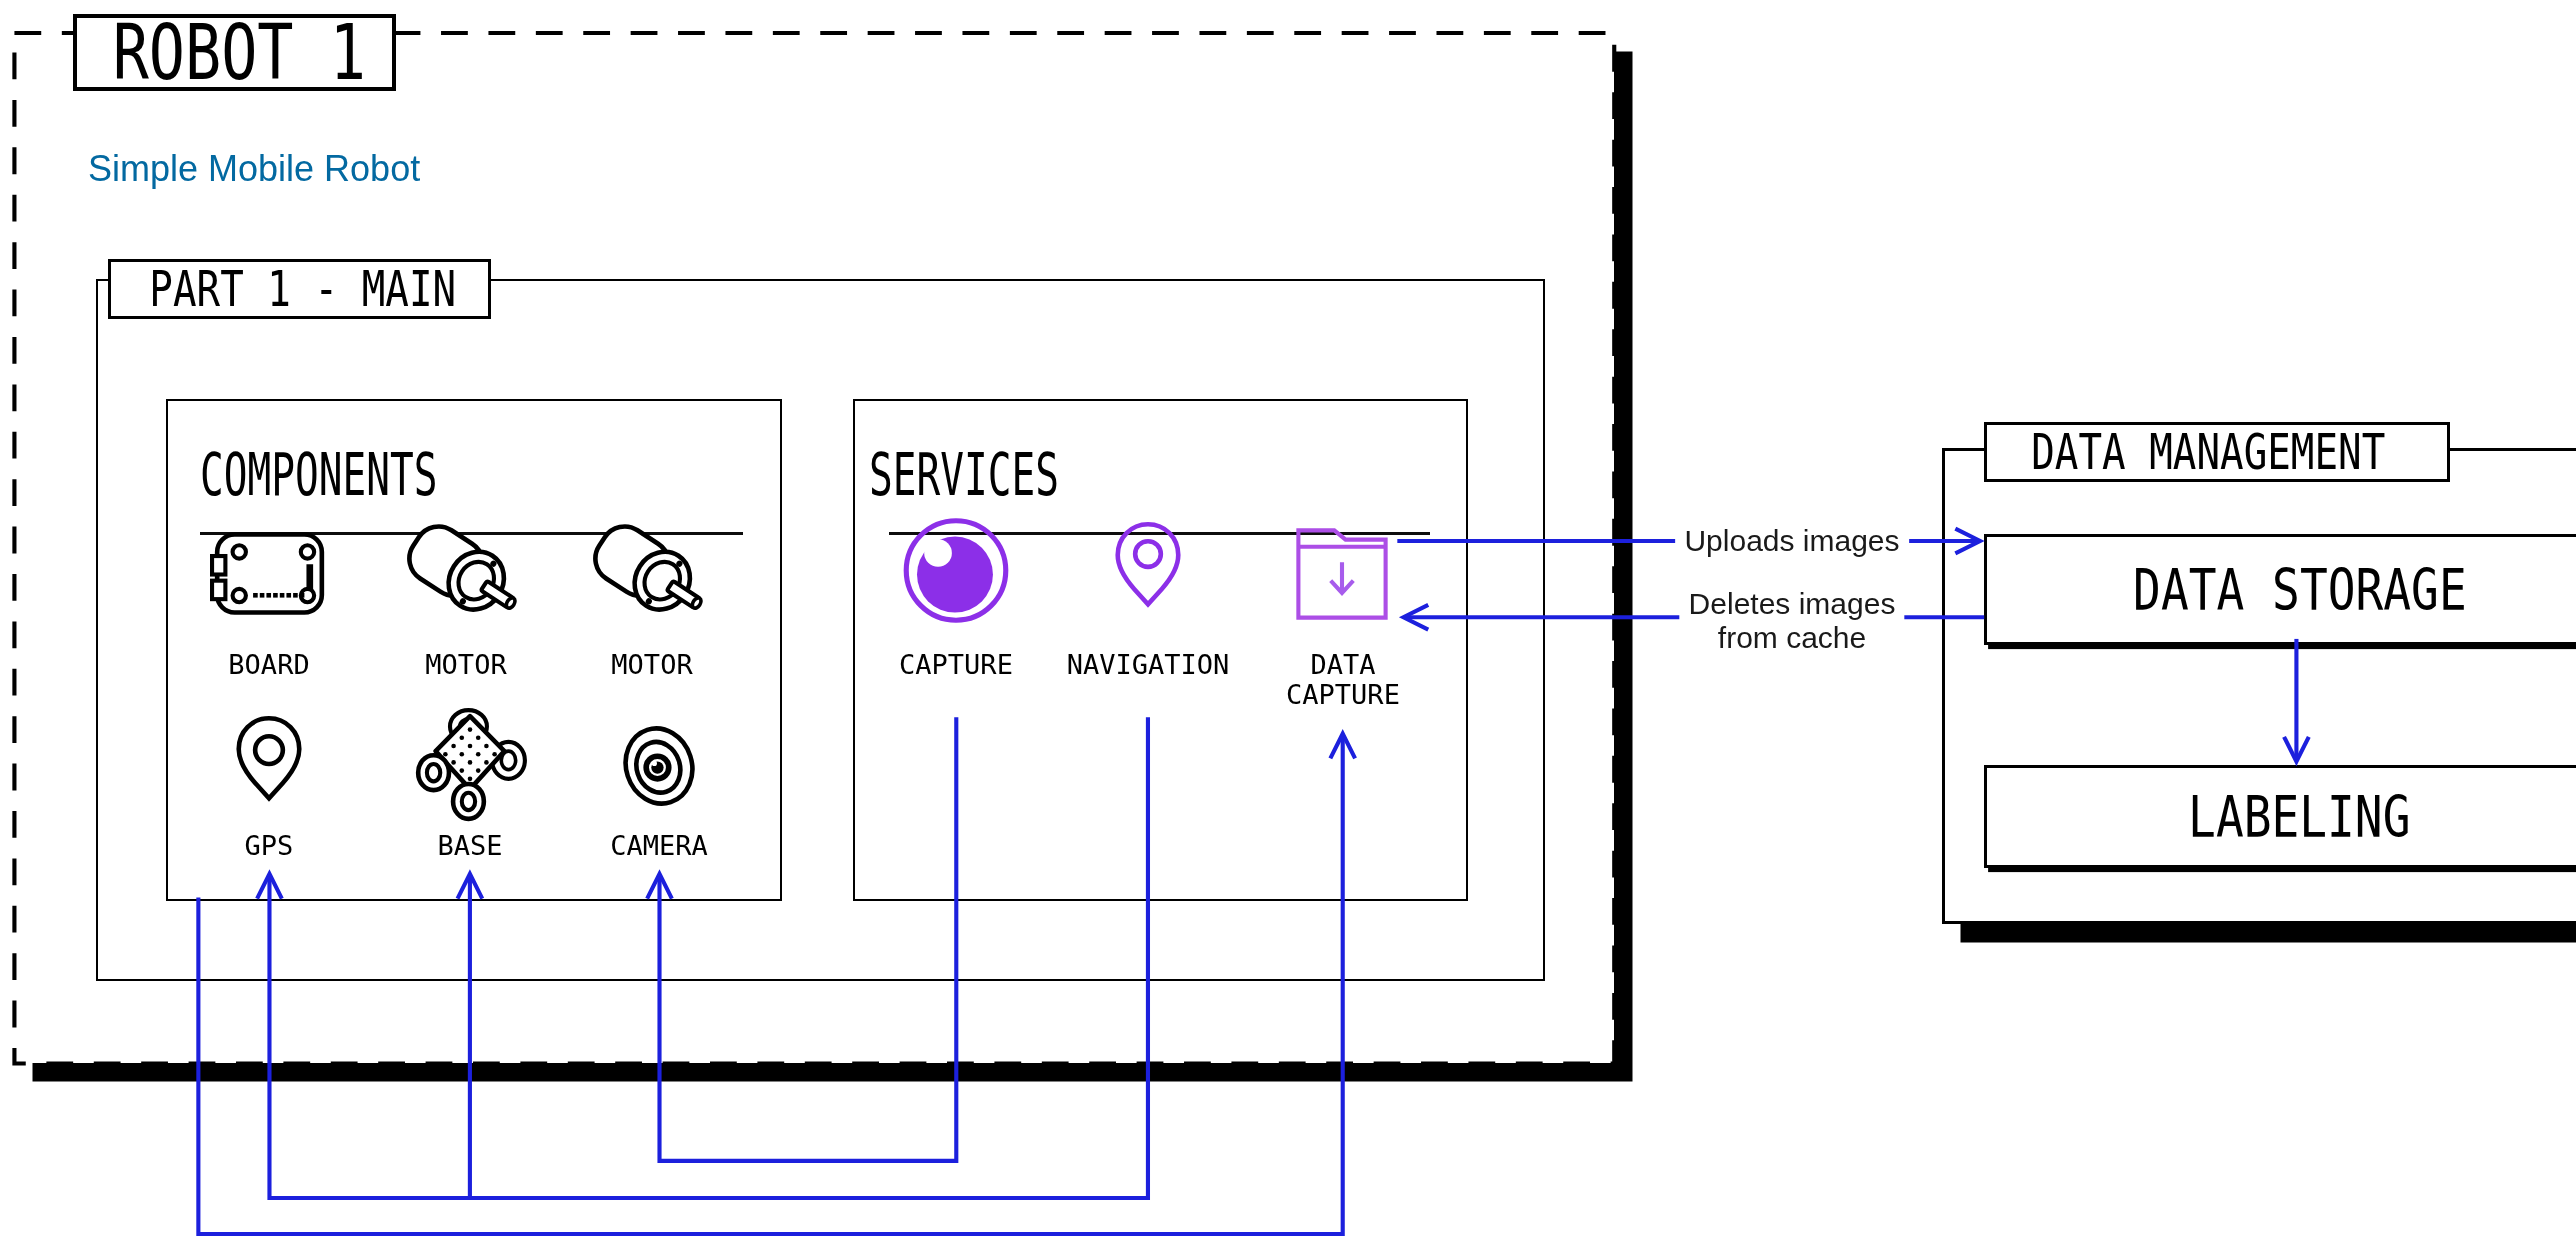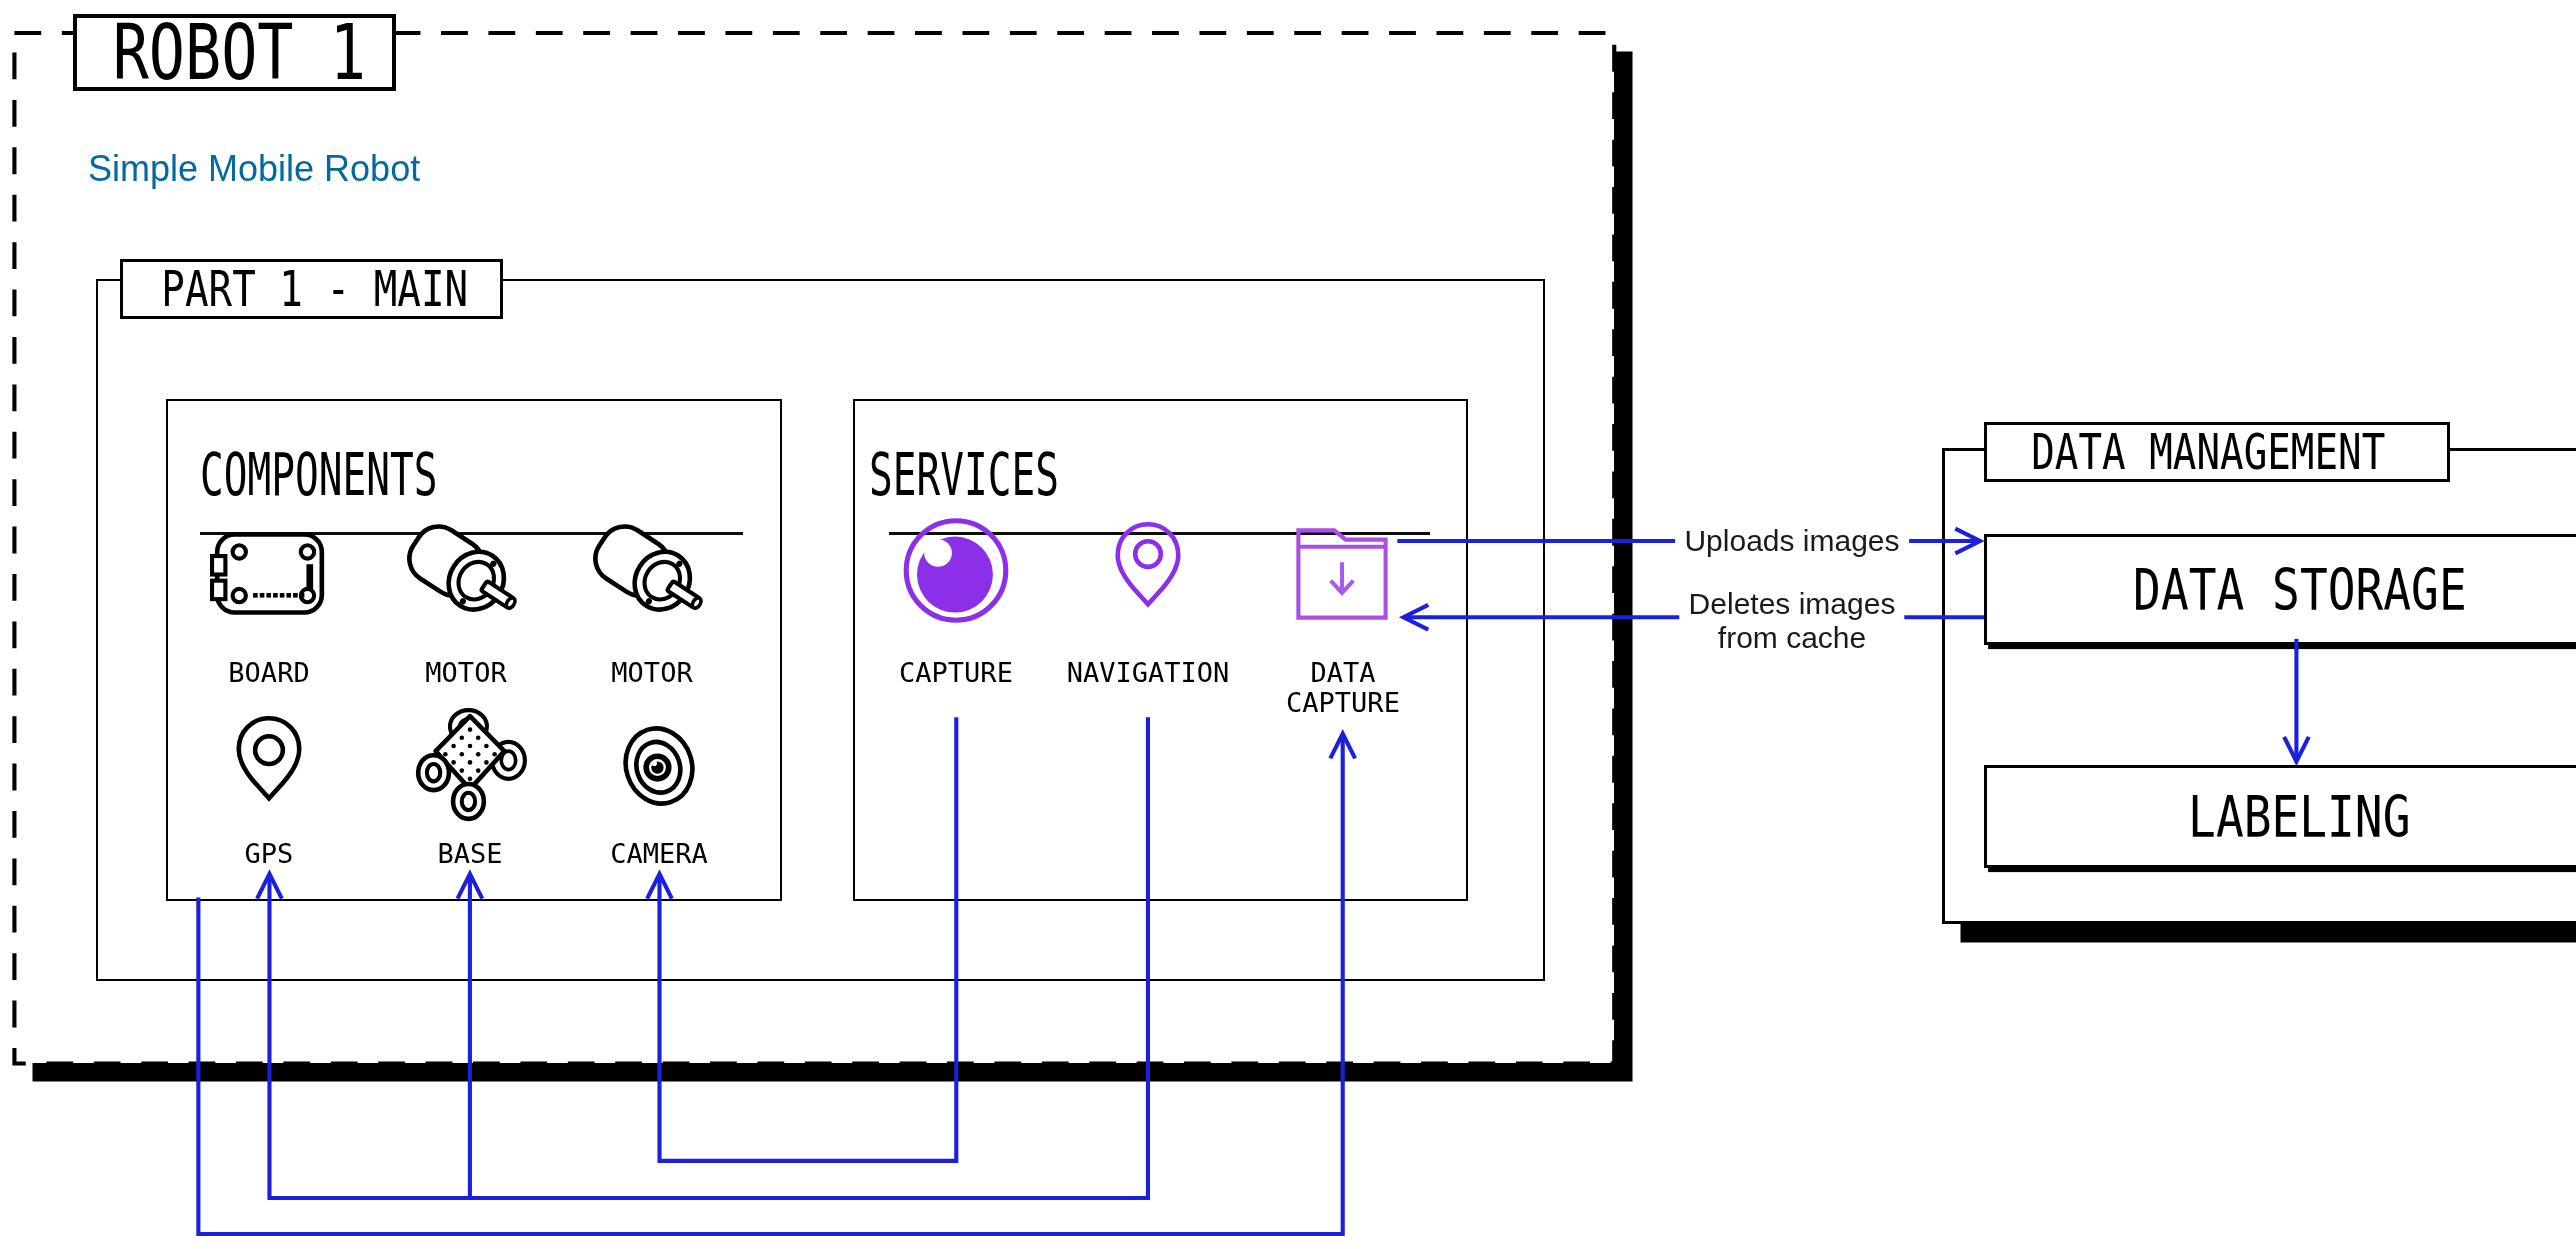--- a/index.html
+++ b/index.html
@@ -11,21 +11,21 @@
   .shadowbox{position:absolute;border:3.1px solid #000;background:#fff;}
   .smallshadow{box-shadow:4.1px 4.1px 0 0 #000;}
   .labelbox{position:absolute;background:#fff;display:flex;align-items:center;z-index:30;}
   
   .mono-cond{display:inline-block;white-space:nowrap;transform-origin:50% 50%;}
   .title-xl{font-size:77px;transform:scaleX(0.78);}
   .title-md{font-size:49px;transform:scaleX(0.80);}
   .title-box-inner{font-size:57px;transform:scaleX(0.81);}
   .header{font-size:58px;transform:scaleX(0.68);transform-origin:0 50%;}
   .cell-label{position:absolute;width:247px;text-align:center;transform:translateX(-50%);
-              font-size:27px;line-height:30px;white-space:pre-line;z-index:10;margin-top:8px;}
+              font-size:27px;line-height:30px;white-space:pre-line;z-index:10;}
   .sans{font-family:"Liberation Sans","DejaVu Sans",sans-serif;color:#0369a1;}
   .subtitle{font-size:36px;}
   .arrowlabel{position:absolute;transform:translate(-50%,-50%);background:#fff;
               font-family:"Liberation Sans","DejaVu Sans",sans-serif;color:#1a1a1a;
               font-size:30px;line-height:34px;text-align:center;padding:2.1px 9.3px;z-index:30;white-space:nowrap;}
   .rule{position:absolute;height:3.1px;background:#0d0d0d;}
   .center-txt{display:flex;align-items:center;justify-content:center;}
   svg{display:block;}
   #overlay{position:absolute;left:0;top:0;z-index:20;pointer-events:none;}
   .iconwrap{position:absolute;z-index:10;}
@@ -244,21 +244,21 @@
       </g>
     </g>
   </svg>
 
   <div class="labelbox" style="left:73px;top:14.4px;width:315px;height:69px;border:4.6px solid #000;">
     <span class="mono-cond title-xl">ROBOT 1</span>
   </div>
 
   <div class="abs sans subtitle" style="left:88px;top:148px;z-index:10;">Simple Mobile Robot</div>
 
-  <div class="labelbox" style="left:120px;top:259px;width:377px;height:54px;border:3.6px solid #000;">
+  <div class="labelbox" style="left:108px;top:259px;width:377px;height:54px;border:3.6px solid #000;">
     <span class="mono-cond title-md">PART 1 - MAIN</span>
   </div>
 
   <div class="labelbox" style="left:1984px;top:422px;width:460px;height:54px;border:3.6px solid #000;">
     <span class="mono-cond title-md">DATA MANAGEMENT</span>
   </div>
 
   <div class="arrowlabel" style="left:1792px;top:541px;">Uploads images</div>
 
   <div class="arrowlabel" style="left:1792px;top:621px;">

